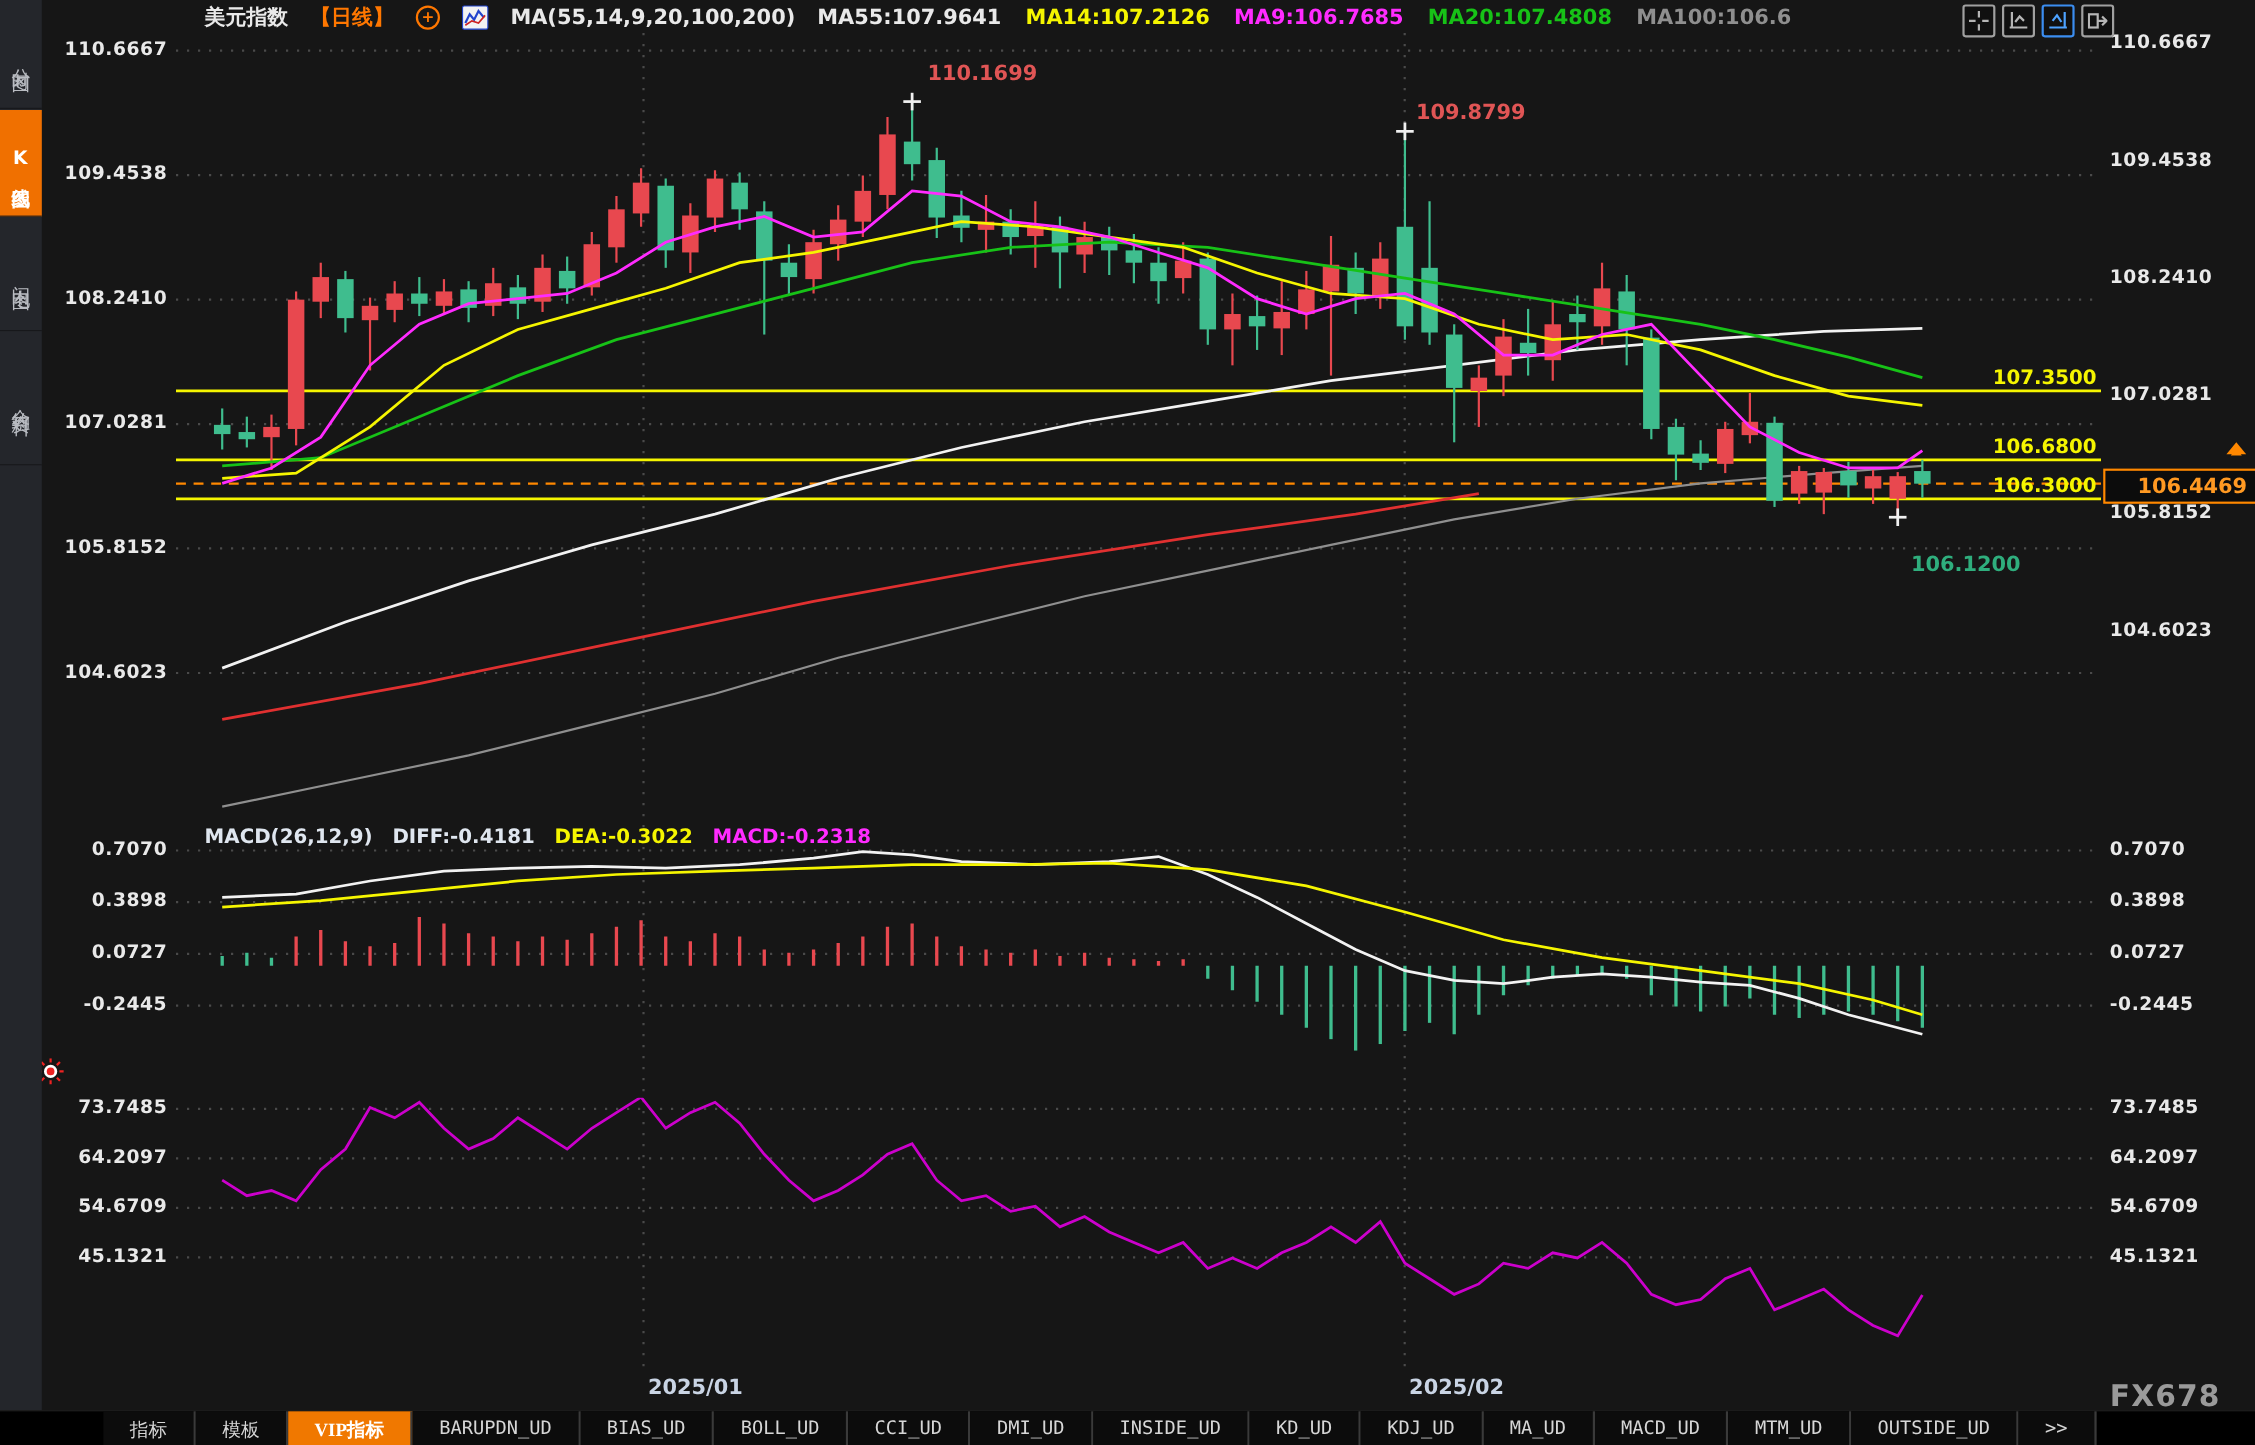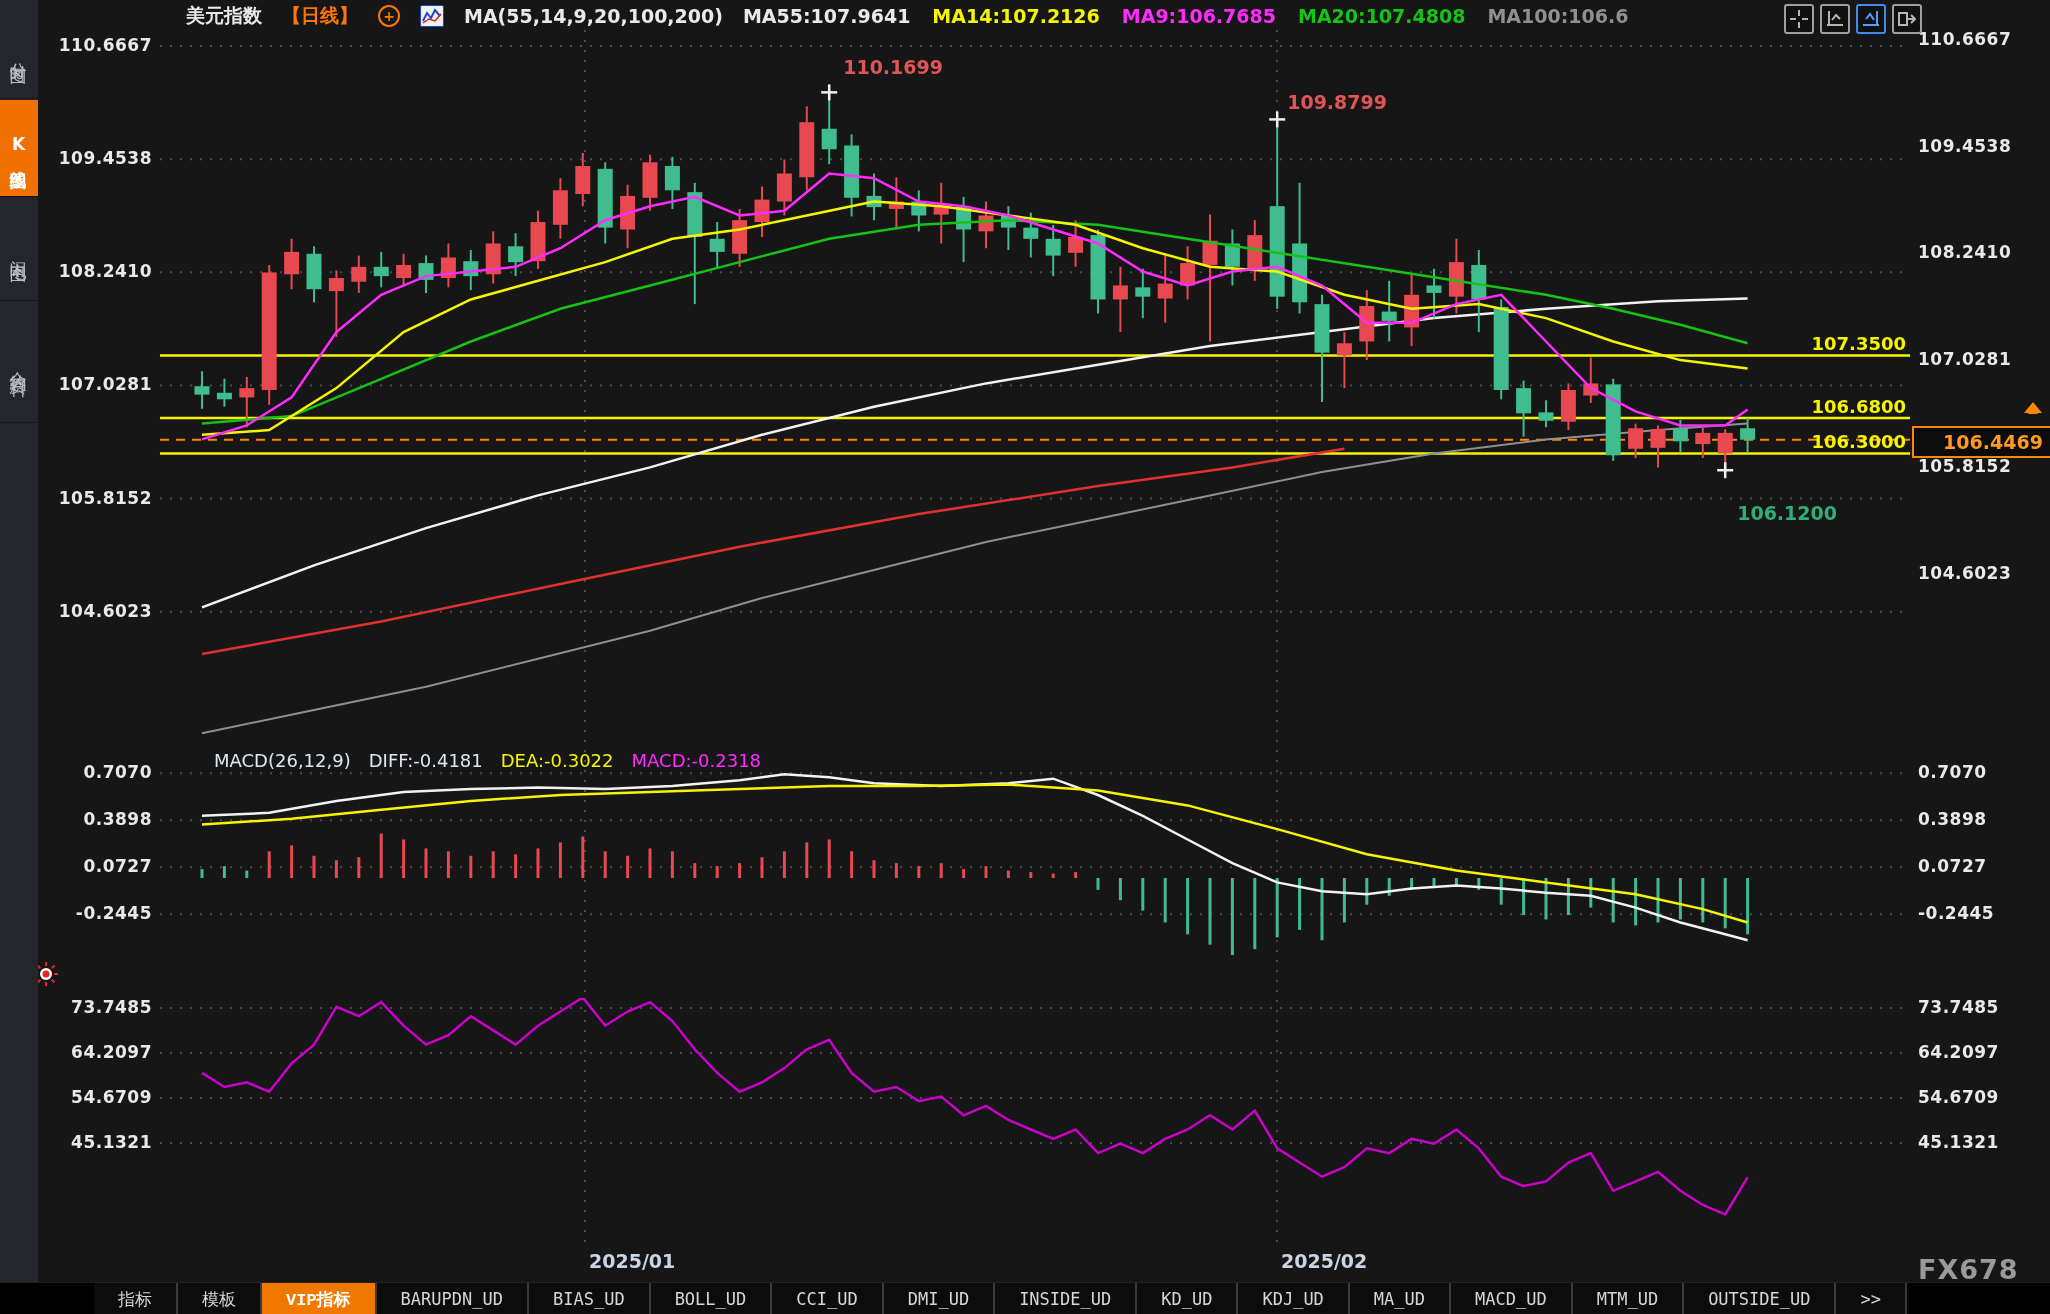--- a/index.html
+++ b/index.html
@@ -24,21 +24,21 @@
   .maval{font-size:19px;font-weight:bold;}
   
   #tbicons{position:absolute;top:4px;left:1784px;display:flex;gap:6px;z-index:6;}
   .tbico{width:26px;height:26px;border:2px solid #a0a0a0;border-radius:3px;background:#101010;
          display:flex;align-items:center;justify-content:center;cursor:pointer;}
   .tbico.active{border-color:#3b8df0;}
   
   .axlab{position:absolute;font-size:17px;font-weight:bold;color:#e9e9e9;letter-spacing:0.5px;z-index:4;}
   .axlab.left{width:112px;text-align:right;}
   .annlab{position:absolute;font-size:18px;font-weight:bold;z-index:4;}
-  .phead{position:absolute;display:flex;gap:18px;font-size:18px;font-weight:normal;z-index:4;margin-left:28px;}
+  .phead{position:absolute;display:flex;gap:18px;font-size:18px;font-weight:bold;z-index:4;}
   
   #sunico{position:absolute;left:34px;top:962px;width:24px;height:24px;z-index:4;}
   
   #pricebox{position:absolute;left:1912px;width:134px;height:28px;border:2px solid #ff8800;background:#0c0c0c;
             color:#ff9922;font-size:19px;font-weight:bold;display:flex;align-items:center;justify-content:center;z-index:6;padding-left:12px;}
   #pricecaret{position:absolute;left:2024px;width:0;height:0;z-index:6;
       border-left:9px solid transparent;border-right:9px solid transparent;border-bottom:11px solid #ff8800;}
   #pricecaret2{position:absolute;left:2028px;width:0;height:0;z-index:6;
       border-left:5px solid transparent;border-right:5px solid transparent;border-bottom:7px solid #ff8800;}
   
@@ -48,21 +48,21 @@
   #periodsel .tri::after{content:"▲";}
   .xlab{position:absolute;top:1250px;font-size:19px;font-weight:bold;color:#c9d4e4;z-index:5;}
   #watermark{position:absolute;left:1918px;top:1254px;font-size:27px;font-weight:bold;color:#9a9a9a;letter-spacing:1px;z-index:7;}
   #tabbar{position:absolute;left:0;top:1282px;width:2050px;height:32px;background:#000;z-index:6;
           display:flex;align-items:stretch;border-top:1px solid #222;}
   #tabbar .spacer{width:94px;}
   .btab{display:flex;align-items:center;justify-content:center;padding:0 24px;color:#d6d6d6;
         font-family:"DejaVu Sans Mono","Liberation Mono",monospace;font-size:17px;
         border-right:2px solid #3a3a3a;background:#0c0c0c;cursor:pointer;white-space:nowrap;}
   .btab:first-of-type{border-left:2px solid #3a3a3a;}
-  .btab.cn{font-family:Liberation Mono, monospace;}
+  .btab.cn{font-family:Liberation Serif, serif;}
   .btab.active{background:#f07800;color:#ffffff;font-weight:bold;}
   svg#chart{position:absolute;left:0;top:0;z-index:2;}
 </style>
 </head>
 <body>
 
 <div id="app">
 
   <svg id="chart" width="2050" height="1314">
       <defs>

